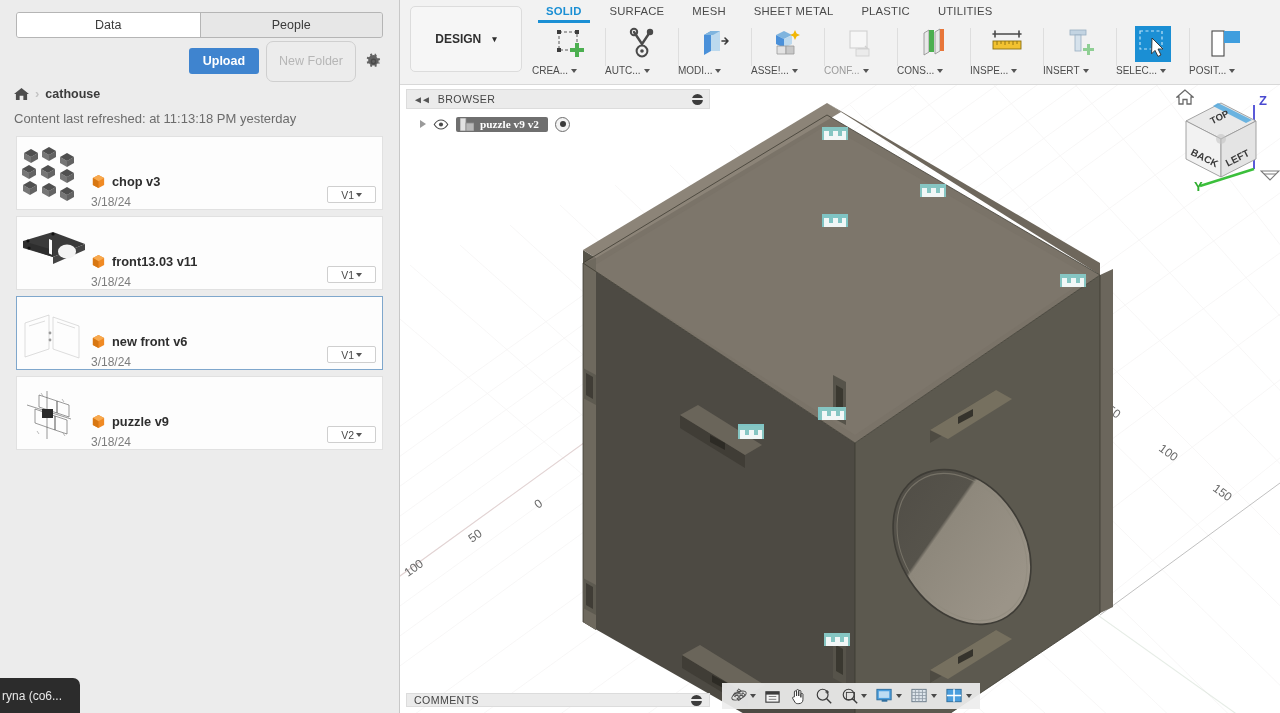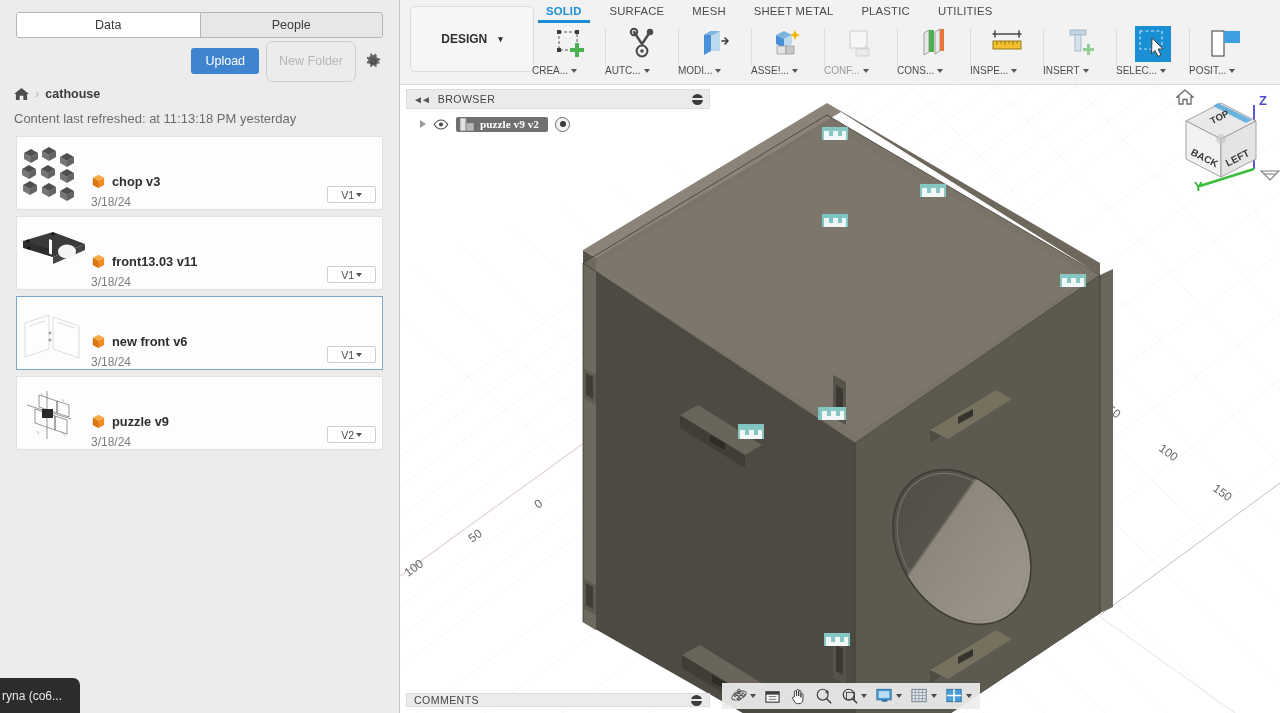--- a/index.html
+++ b/index.html
@@ -40,21 +40,21 @@
   .tabstrip .tab + .tab { border-left: 1px solid #b5b5b5; }
 
   .actionrow {
     margin: 10px 16px 0 16px;
     height: 26px;
     display: flex; align-items: center; justify-content: flex-end;
     gap: 7px;
   }
   .btn-upload {
     background: #3f84cf; color: #fff;
-    font-size: 12.5px; font-weight: normal;
+    font-size: 12.5px; font-weight: bold;
     border: none; border-radius: 3px;
     padding: 0 14px; height: 26px;
     cursor: pointer;
   }
   .btn-newfolder {
     background: #ececec; color: #b6b6b6;
     font-size: 12.5px;
     border: 1px solid #cfcfcf; border-radius: 7px;
     padding: 0 12px; height: 41px;
     cursor: default;
@@ -135,21 +135,21 @@
   #fusion { position: relative; width: 880px; height: 713px; flex: 0 0 880px; background:#fff; }
 
   #ribbon {
     position: relative;
     height: 85px;
     background: #f2f2f2;
     border-bottom: 1px solid #d8d8d8;
   }
   #design-btn {
     position: absolute; left: 10px; top: 6px;
-    width: 124px; height: 66px;
+    width: 112px; height: 66px;
     border: 1px solid #dcdcdc; border-radius: 5px;
     background: #f6f6f6;
     display: flex; align-items: center; justify-content: center;
     gap: 11px;
     font-size: 12px; font-weight: bold; color: #2f2f2f;
     cursor: pointer;
   }
   #tabrow {
     position: absolute; left: 132px; top: 0; right: 0; height: 22px;
     display: flex; align-items: center; gap: 0px;

